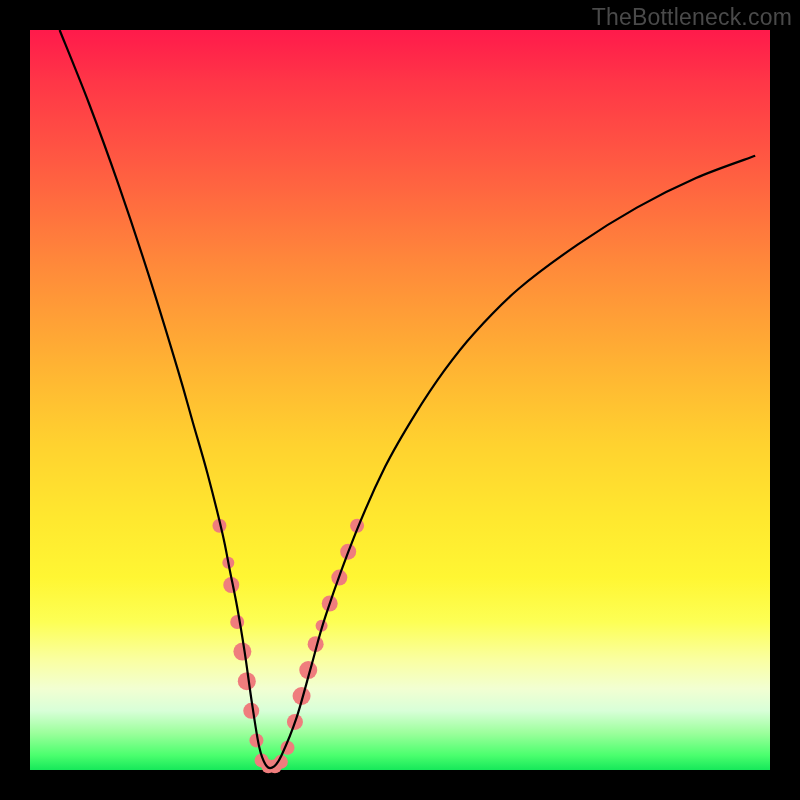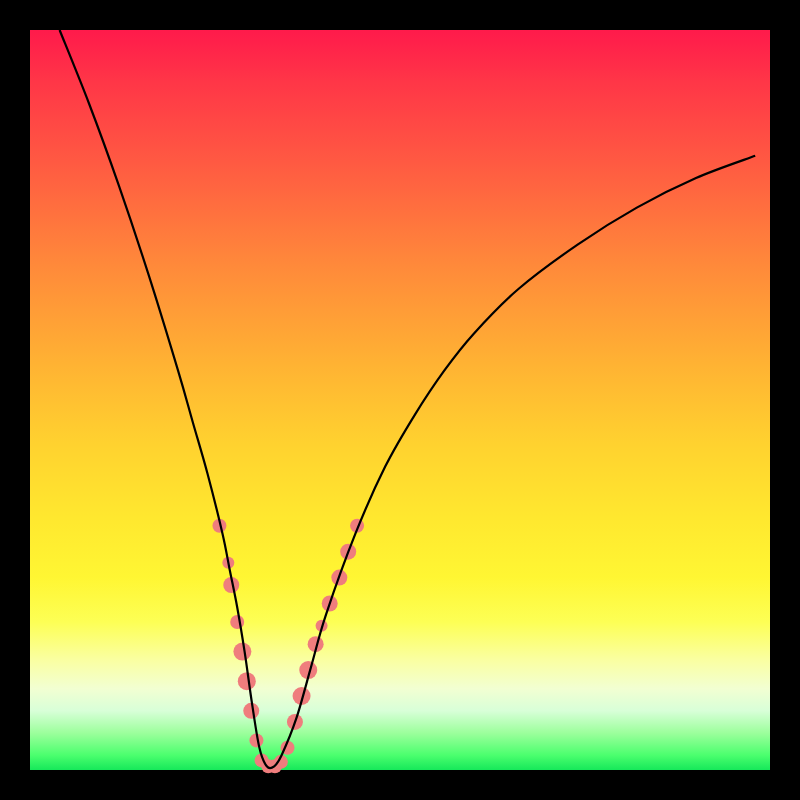--- a/index.html
+++ b/index.html
@@ -58,20 +58,21 @@
     top: 0;
     width: 740px;
     height: 740px;
     overflow: visible;
   }
 </style>
 </head>
 <body>
 
 <div class="frame">
+  <div class="watermark">TheBottleneck.com</div>
   <div class="plot-area">
     <svg class="curve" viewBox="0 0 740 740">
       <g id="markers-layer">
           <circle cx="189.44" cy="495.80" r="7" fill="#ef7d7d"></circle>
           <circle cx="198.32" cy="532.80" r="6" fill="#ef7d7d"></circle>
           <circle cx="201.28" cy="555.00" r="8" fill="#ef7d7d"></circle>
           <circle cx="207.20" cy="592.00" r="7" fill="#ef7d7d"></circle>
           <circle cx="212.38" cy="621.60" r="9" fill="#ef7d7d"></circle>
           <circle cx="216.82" cy="651.20" r="9" fill="#ef7d7d"></circle>
           <circle cx="221.26" cy="680.80" r="8" fill="#ef7d7d"></circle>

